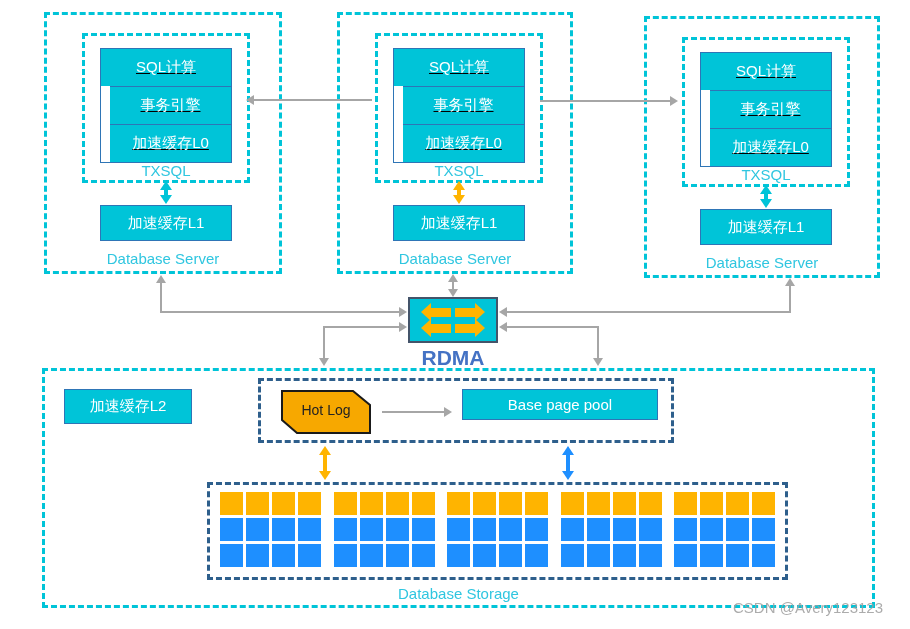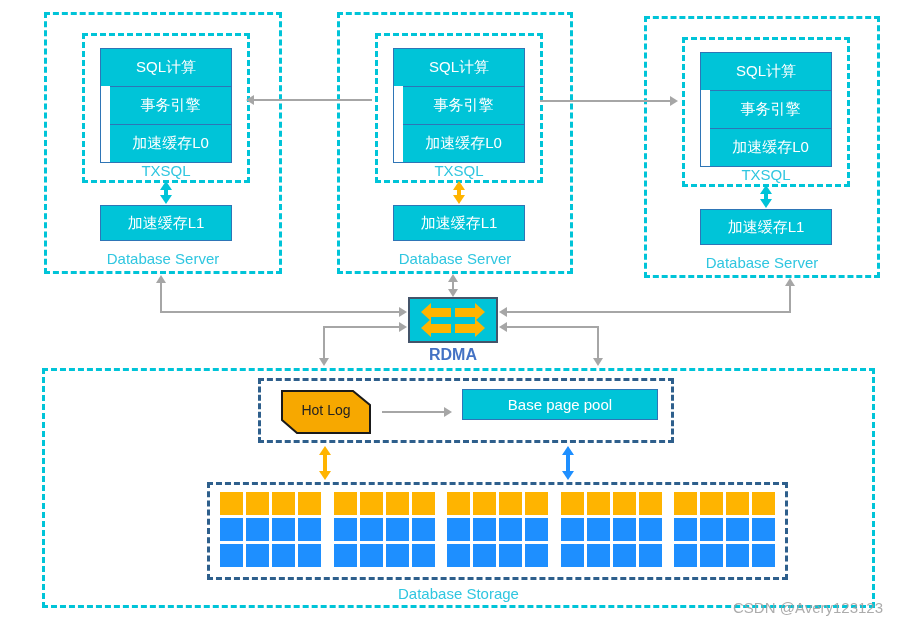--- a/index.html
+++ b/index.html
@@ -12,21 +12,21 @@
   #stage{position:relative;width:910px;height:629px;background:#fff;overflow:hidden;}
   .abs{position:absolute;}
 
   
   .dash-cyan{border:3px dashed var(--cyan);box-sizing:border-box;}
   .dash-navy{border:3px dashed var(--navy);box-sizing:border-box;}
 
   
   .cyan-box{background:var(--cyan);border:1px solid var(--box-border);box-sizing:border-box;
     color:#fff;display:flex;align-items:center;justify-content:center;font-size:15px;}
-  .stack{border:1px solid var(--box-border);box-sizing:border-box;}
+  .stack{border:1px solid var(--box-border);box-sizing:border-box;text-decoration:underline;}
   .stack-row{height:37px;background:var(--cyan);color:#fff;display:flex;align-items:center;
     justify-content:center;font-size:15px;}
   .stack-row + .stack-row{border-top:1px solid var(--box-border);margin-left:9px;}
 
   .lbl{color:var(--cyan-label);font-size:15px;text-align:center;}
 
   
   .hline{position:absolute;height:2px;background:var(--gray);}
   .vline{position:absolute;width:2px;background:var(--gray);}
   .vline.thick{width:4px;}
@@ -60,21 +60,21 @@
     border-right:10px solid var(--orange);border-top:9.5px solid transparent;border-bottom:9.5px solid transparent;}
 
   
   .grid-box{display:flex;justify-content:space-between;padding:7px 10px;}
   .grid-group{display:grid;grid-template-columns:repeat(4,23px);grid-auto-rows:23px;gap:3px;align-content:start;}
   .cell{width:23px;height:23px;}
   .cell.o{background:var(--orange);}
   .cell.b{background:var(--blue);}
 
   .hotlog-text{position:absolute;left:0;right:0;top:12px;text-align:center;color:#222;font-size:14px;}
-  .rdma-lbl{color:var(--rdma-label);font-weight:bold;font-size:16px;text-align:center;}
+  .rdma-lbl{color:var(--rdma-label);font-weight:bold;font-size:21px;text-align:center;}
   .watermark{color:var(--watermark);opacity:.85;font-size:15px;}
 </style>
 </head>
 <body>
 
 <div id="stage">
 
   <div class="abs dash-cyan" style="left:44px;top:12px;width:238px;height:262px;">
     <div class="abs dash-cyan" style="left:35px;top:18px;width:168px;height:150px;">
       <div class="abs stack" style="left:15px;top:12px;width:132px;">
@@ -157,20 +157,21 @@
 
   <div class="ah l" style="left:499px;top:322px;"></div>
   <div class="hline" style="left:507px;top:326px;width:91px;"></div>
   <div class="vline" style="left:597px;top:326px;height:32px;"></div>
   <div class="ah d" style="left:593px;top:358px;"></div>
 
   <div class="abs dash-cyan" style="left:42px;top:368px;width:833px;height:240px;">
     <div class="abs lbl" style="left:0;right:0;bottom:3px;">Database Storage</div>
   </div>
 
+  <div class="abs cyan-box" style="left:64px;top:389px;width:128px;height:35px;">加速缓存L2</div>
 
   <div class="abs dash-navy" style="left:258px;top:378px;width:416px;height:65px;"></div>
 
   <div class="abs" style="left:281px;top:390px;width:90px;height:60px;">
     <svg width="90" height="44" viewBox="0 0 90 44">
       <polygon points="1,1 72,1 89,15 89,43 16,43 1,30" style="fill:var(--hotlog);stroke:#1a1a1a;stroke-width:2;"></polygon>
     </svg>
     <div class="hotlog-text">Hot Log</div>
   </div>
 

